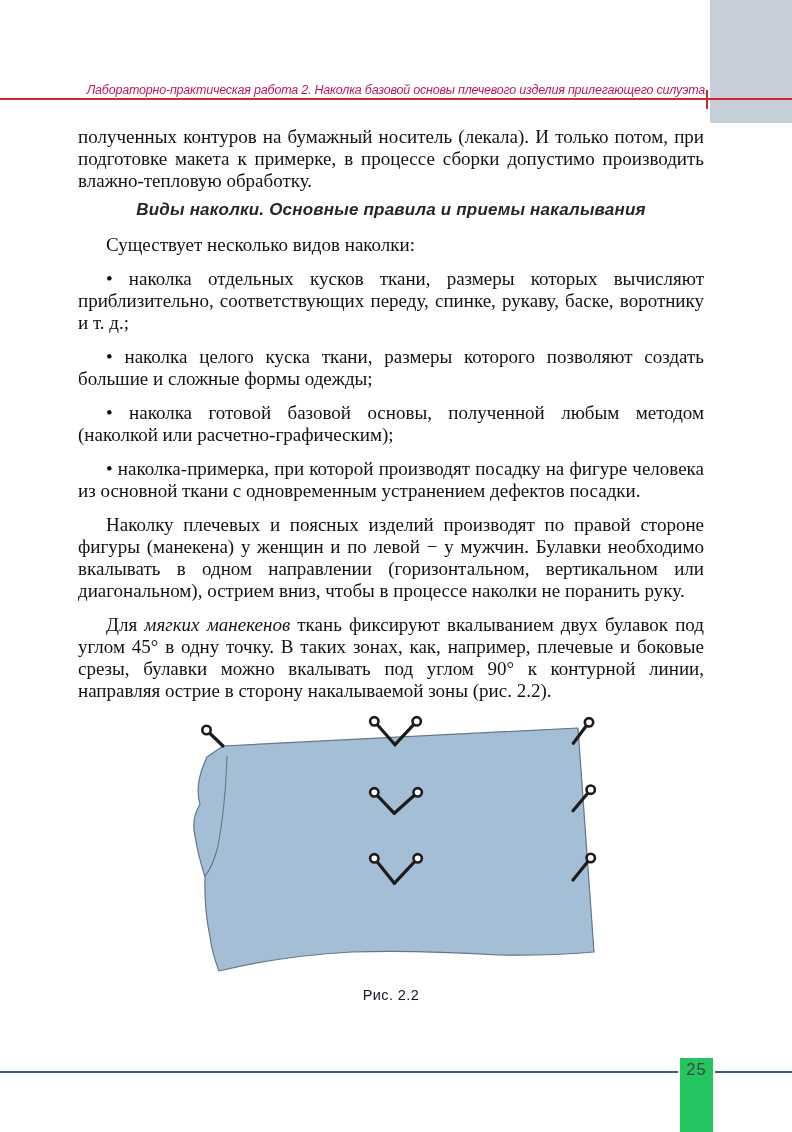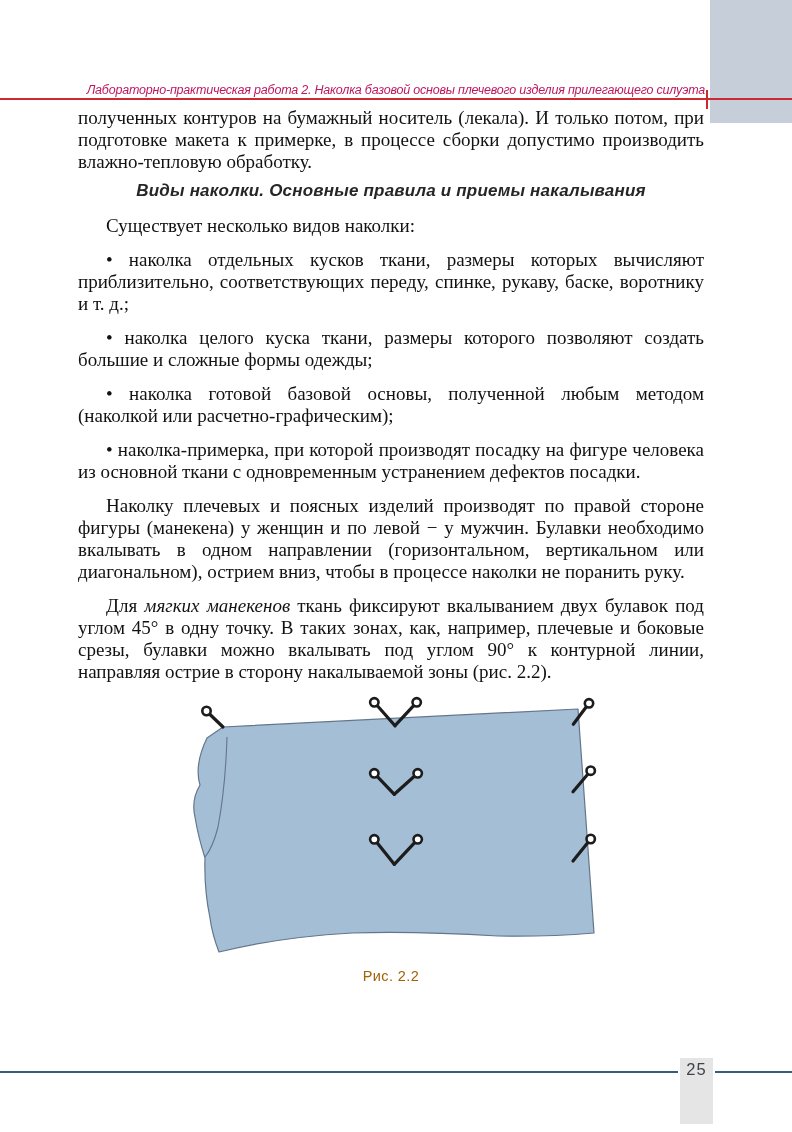--- a/index.html
+++ b/index.html
@@ -10,41 +10,41 @@
   
   .corner-top{position:absolute;left:710px;top:0;width:82px;height:123px;background:#c5ced9;}
   .red-line{position:absolute;left:0;top:98px;width:792px;height:2px;background:#cc2a31;z-index:3;}
   .red-tick{position:absolute;left:706px;top:90px;width:2px;height:19px;background:#cc2a31;z-index:3;}
   .running-head{
     position:absolute;right:87px;top:83px;z-index:2;
     font-family:"Liberation Sans",sans-serif;font-style:italic;
     font-size:12.5px;color:#be185d;letter-spacing:-0.2px;white-space:nowrap;
   }
   
-  main{position:absolute;left:78px;top:107px;width:626px;}
+  main{position:absolute;left:78px;top:126px;width:626px;}
   .para{margin:0;font-size:19px;line-height:22px;color:#121212;text-align:justify;}
   .indent{text-indent:28px;margin-top:12px;}
   .it{font-style:italic;}
   h2.section{
     margin:6px 0 6px 0;text-align:center;
     font-family:"Liberation Sans",sans-serif;font-weight:bold;font-style:italic;
     font-size:17px;line-height:24px;color:#262626;letter-spacing:0.2px;
   }
   
   figure{margin:2px 0 0 0;text-align:center;}
   svg.fig{display:block;margin:0 auto;position:relative;left:9px;}
   figcaption{
     margin-top:5px;font-family:"Liberation Sans",sans-serif;
-    font-size:14.5px;color:#a16207;letter-spacing:0.4px;
+    font-size:14.5px;color:#0f172a;letter-spacing:0.4px;
   }
   .after-fig{margin-top:12px;}
   
   .page-tab{
-    position:absolute;left:680px;top:1058px;width:33px;height:66px;
-    background:#e5e5e5;text-align:center;z-index:2;
+    position:absolute;left:680px;top:1058px;width:33px;height:74px;
+    background:#22c55e;text-align:center;z-index:2;
   }
   .page-num{
     display:block;margin-top:1px;
     font-family:"Liberation Sans",sans-serif;font-size:16.5px;line-height:20px;
     color:#3f434a;letter-spacing:1px;
   }
   .foot-line-left{position:absolute;left:0;top:1071px;width:678px;height:2px;background:#3c5a7d;}
   .foot-line-right{position:absolute;left:715px;top:1071px;width:77px;height:2px;background:#3c5a7d;}
 </style>
 </head>

